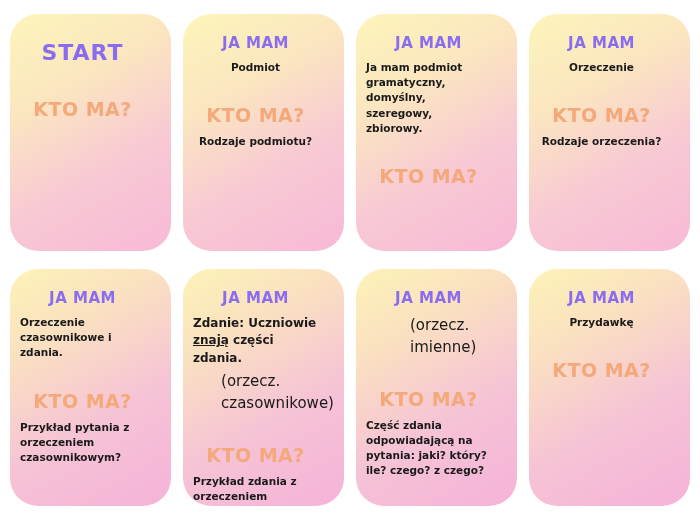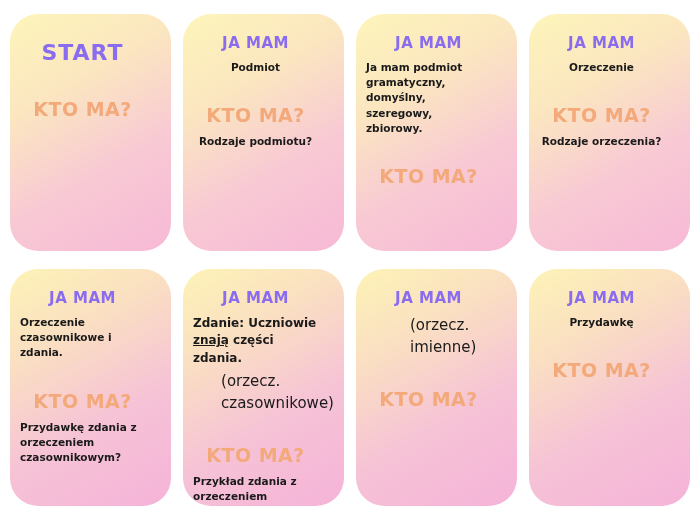--- a/index.html
+++ b/index.html
@@ -117,37 +117,38 @@
     <div class="body-text">Orzeczenie</div>
     <div class="who-title">KTO MA?</div>
     <div class="body-text">Rodzaje orzeczenia?</div>
     <div class="spacer"></div>
   </div>
 
   <div class="card r2">
     <div class="have-title">JA MAM</div>
     <div class="body-text">Orzeczenie czasownikowe i zdania.</div>
     <div class="who-title">KTO MA?</div>
-    <div class="body-text">Przydawkę zdania z orzeczeniem czasownikowym?</div>
+    <div class="body-text">Przykład pytania z orzeczeniem czasownikowym?</div>
     <div class="spacer"></div>
   </div>
 
   <div class="card r2">
     <div class="have-title">JA MAM</div>
     <div class="body-text sm">Zdanie: Uczniowie <u>znają</u> części zdania.</div>
     <div class="body-text note">(orzecz. czasownikowe)</div>
     <div class="who-title">KTO MA?</div>
     <div class="body-text">Przykład zdania z orzeczeniem imiennym?</div>
     <div class="spacer"></div>
   </div>
 
   <div class="card r2">
     <div class="have-title">JA MAM</div>
     <div class="body-text note">(orzecz. imienne)</div>
     <div class="who-title">KTO MA?</div>
+    <div class="body-text">Część zdania odpowiadającą na pytania: jaki? który? ile? czego? z czego?</div>
     <div class="spacer"></div>
   </div>
 
   <div class="card r2">
     <div class="have-title">JA MAM</div>
     <div class="body-text">Przydawkę</div>
     <div class="who-title">KTO MA?</div>
     <div class="spacer"></div>
   </div>
 

